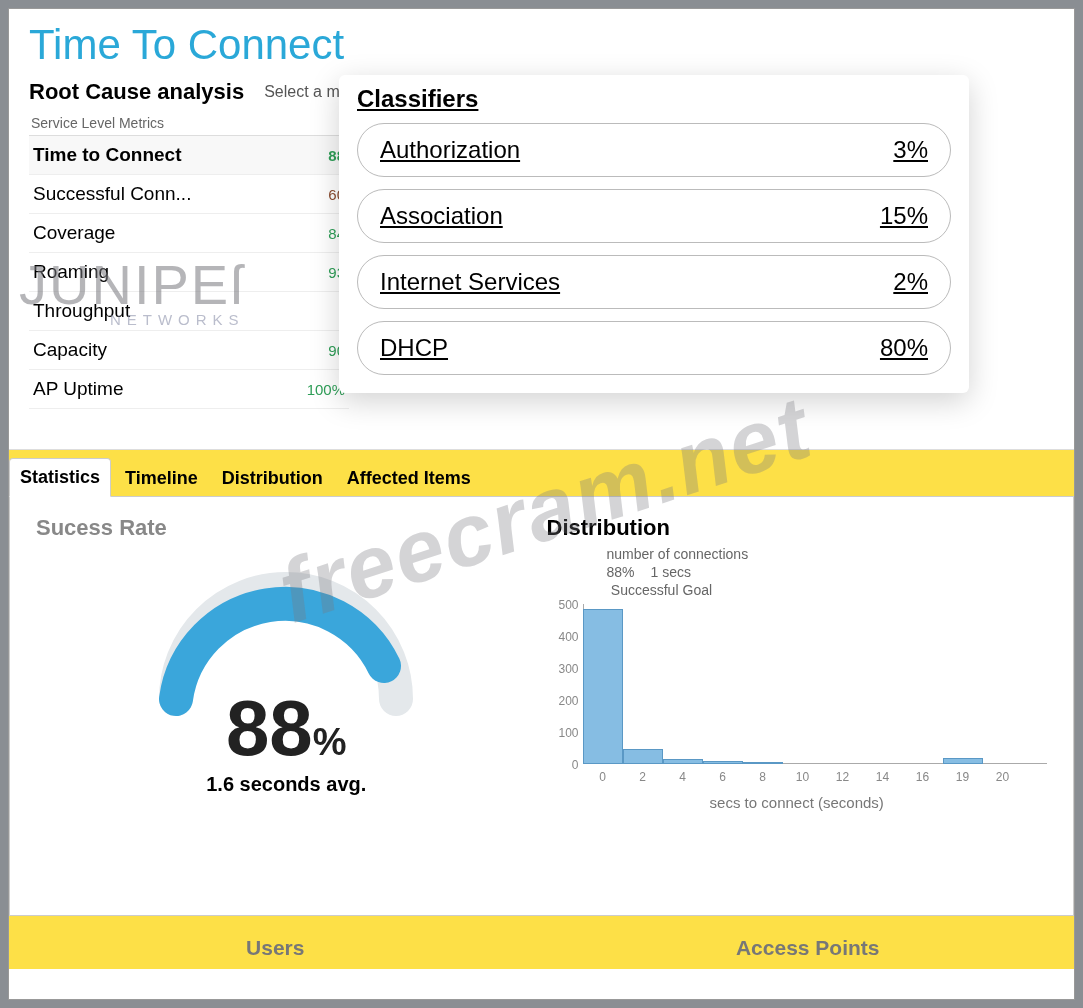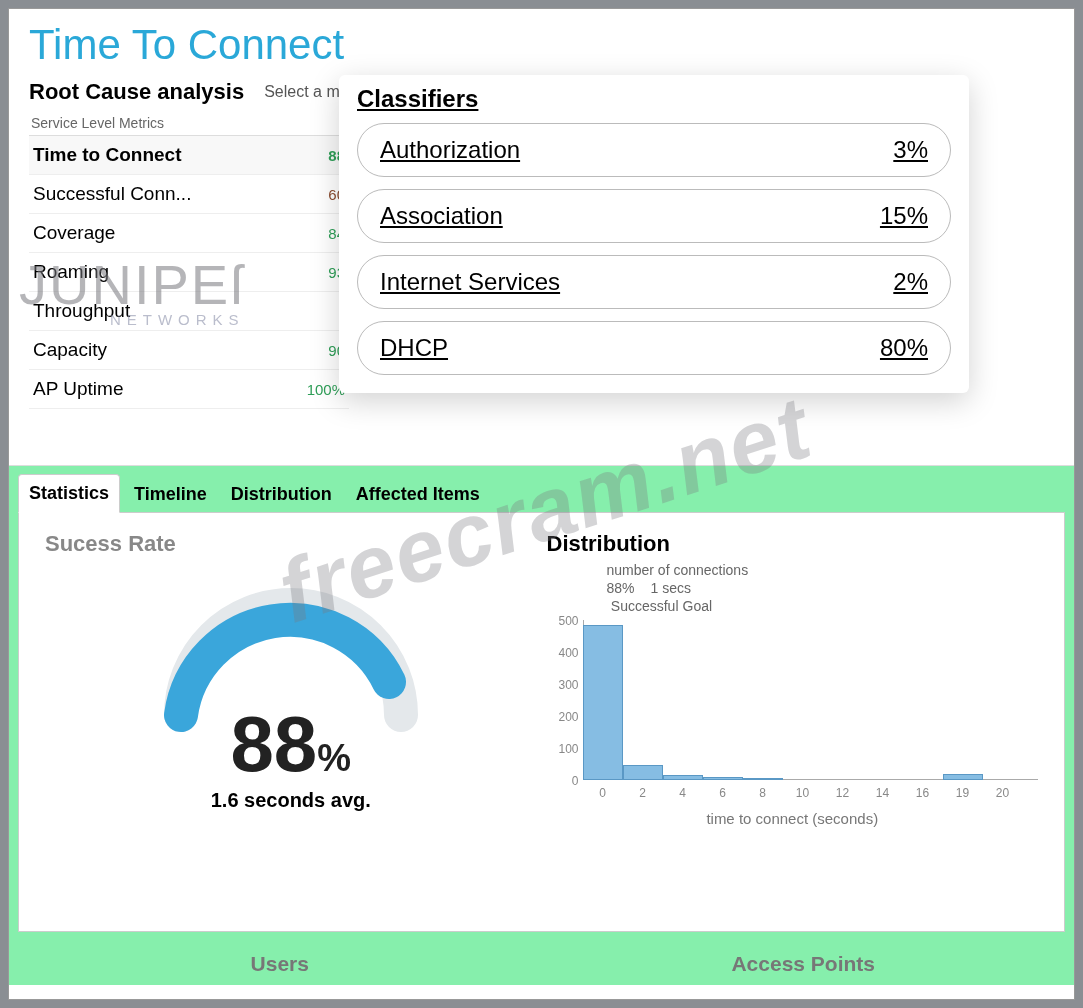--- a/index.html
+++ b/index.html
@@ -124,26 +124,26 @@
     font-weight: 700;
     font-style: italic;
     color: rgba(120,120,126,0.32);
     transform: rotate(-18deg);
     pointer-events: none;
     z-index: 10;
     letter-spacing: 2px;
     white-space: nowrap;
   }
   .lower-section {
-    margin-top: 56px;
-    background: #86efac;
+    margin-top: 40px;
+    background: #fde047;
     border-top: 1px solid #ddd;
     margin-left: -20px;
     margin-right: -20px;
-    padding: 0 9px;
+    padding: 0 0;
     height: 520px;
   }
   .tabs {
     display: flex;
     gap: 4px;
     align-items: flex-end;
     padding-top: 8px;
   }
   .tab {
     font-size: 18px;
@@ -403,21 +403,21 @@
               <span>6</span>
               <span>8</span>
               <span>10</span>
               <span>12</span>
               <span>14</span>
               <span>16</span>
               <span>19</span>
               <span>20</span>
             </div>
         </div>
-        <div class="chart-xtitle">time to connect (seconds)</div>
+        <div class="chart-xtitle">secs to connect (seconds)</div>
       </div>
     </div>
 
     <div class="bottom-row">
       <div>Users</div>
       <div>Access Points</div>
     </div>
   </div>
 
 </div>

